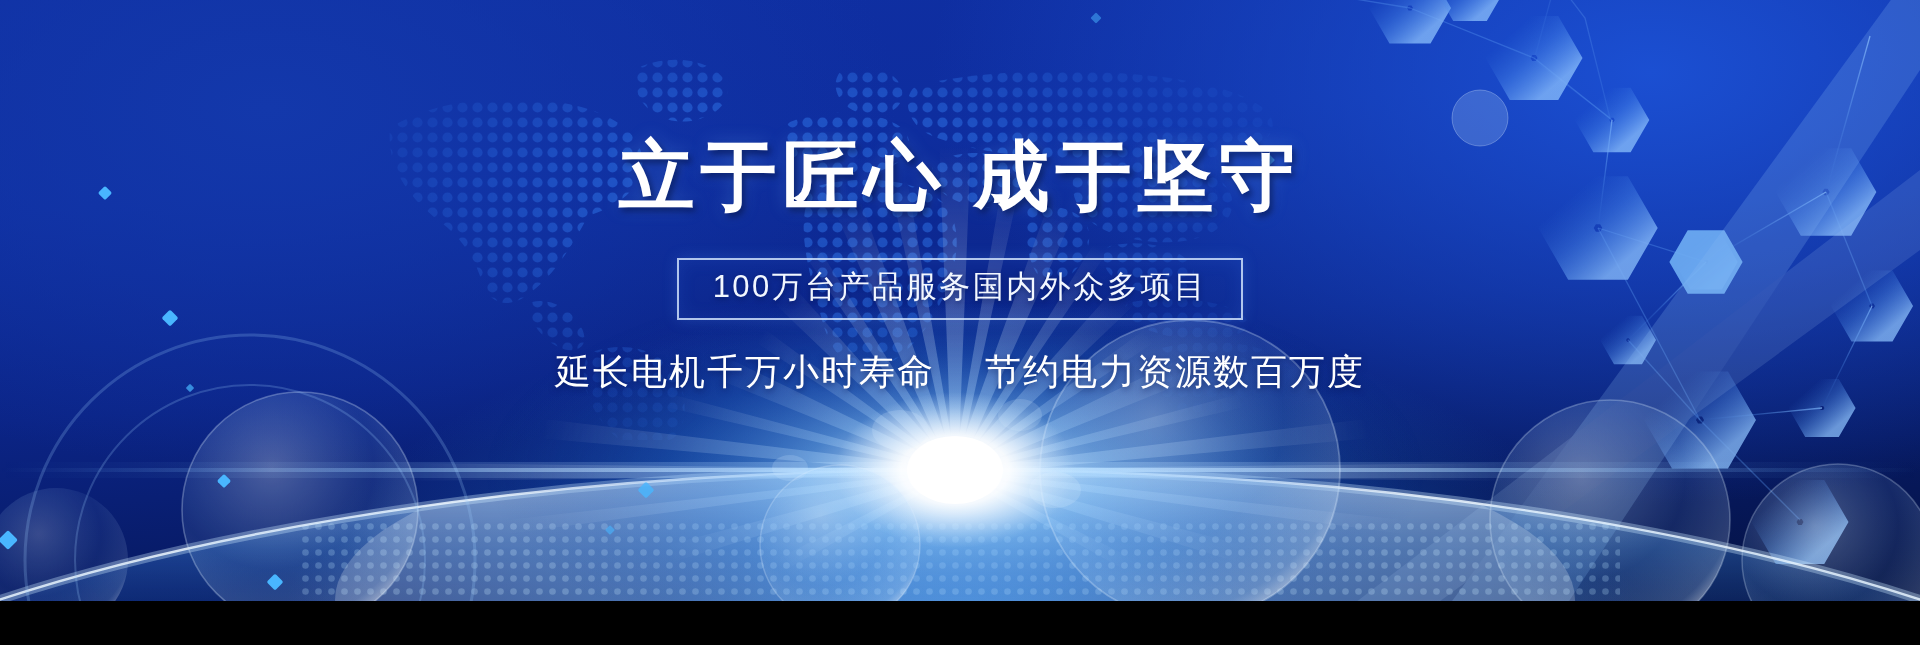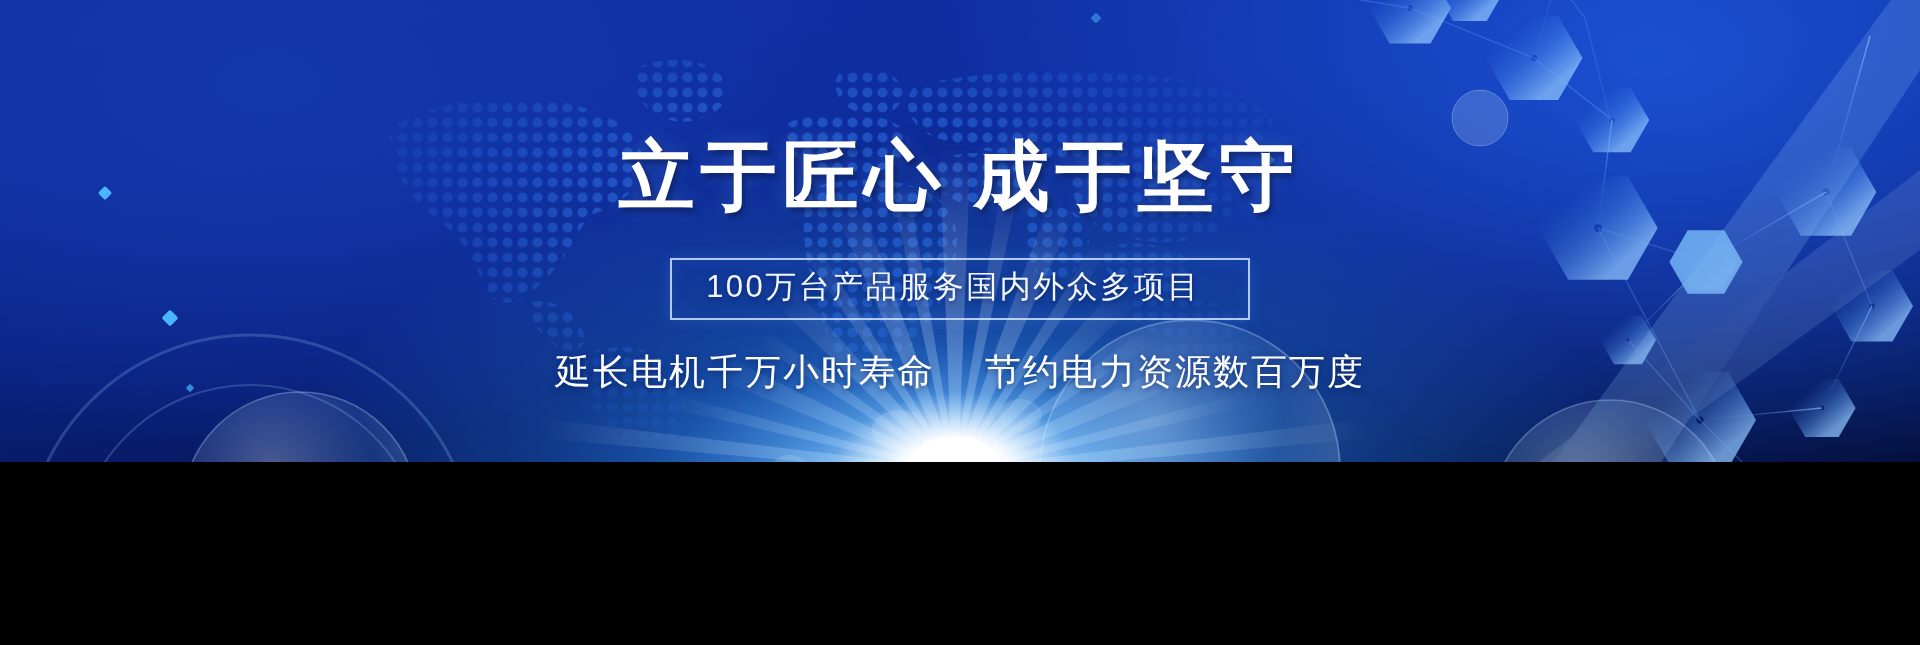--- a/index.html
+++ b/index.html
@@ -1,18 +1,18 @@
 <!DOCTYPE html>
 <html><head>
 <meta charset="utf-8">
 <title>Banner</title>
 <style>
   html,body{margin:0;padding:0;background:#000;}
   #stage{
-    position:relative;width:1920px;height:462px;overflow:hidden;
+    position:relative;width:1920px;height:601px;overflow:hidden;
     font-family:"Liberation Sans","DejaVu Sans",sans-serif;
     background:
       radial-gradient(ellipse 1100px 560px at 50% 108%, #2f8fe8 0%, rgba(31,110,200,0.55) 28%, rgba(13,56,150,0.0) 62%),
       radial-gradient(ellipse 900px 520px at 14% 18%, #1338ab 0%, rgba(12,44,150,0.0) 70%),
       radial-gradient(ellipse 1000px 600px at 86% 12%, #1b4fd2 0%, rgba(14,48,160,0.0) 72%),
       linear-gradient(175deg,#0f2fa3 0%,#0e2d9e 28%,#0b2486 55%,#071a63 78%,#04113f 100%);
   }
   .lyr{position:absolute;inset:0;}
   .noclick{pointer-events:none;}
 
@@ -38,21 +38,21 @@
   }
   #headline{
     margin-top:138px;
     font-size:76px;line-height:1;font-weight:bold;color:#ffffff;
     letter-spacing:6px;white-space:nowrap;
     text-shadow:3px 4px 6px rgba(0,12,60,.55), 0 0 18px rgba(120,185,255,.28);
   }
   #subtitle-box{
     margin-top:44px;
     border:2px solid rgba(214,232,255,.82);
-    padding:9px 47px 12px 34px;
+    padding:9px 34px 12px 34px;
     box-shadow:0 0 14px rgba(90,160,255,.22), inset 0 0 18px rgba(70,140,255,.12);
   }
   #subtitle-text{
     font-size:31px;line-height:1.18;color:#f2f7ff;letter-spacing:2.5px;
     white-space:nowrap;text-shadow:0 2px 5px rgba(0,15,70,.5);
   }
   #tagline{
     margin-top:30px;
     font-size:36px;line-height:1.2;color:#ffffff;letter-spacing:2px;
     white-space:nowrap;text-shadow:0 2px 6px rgba(0,15,70,.55);

